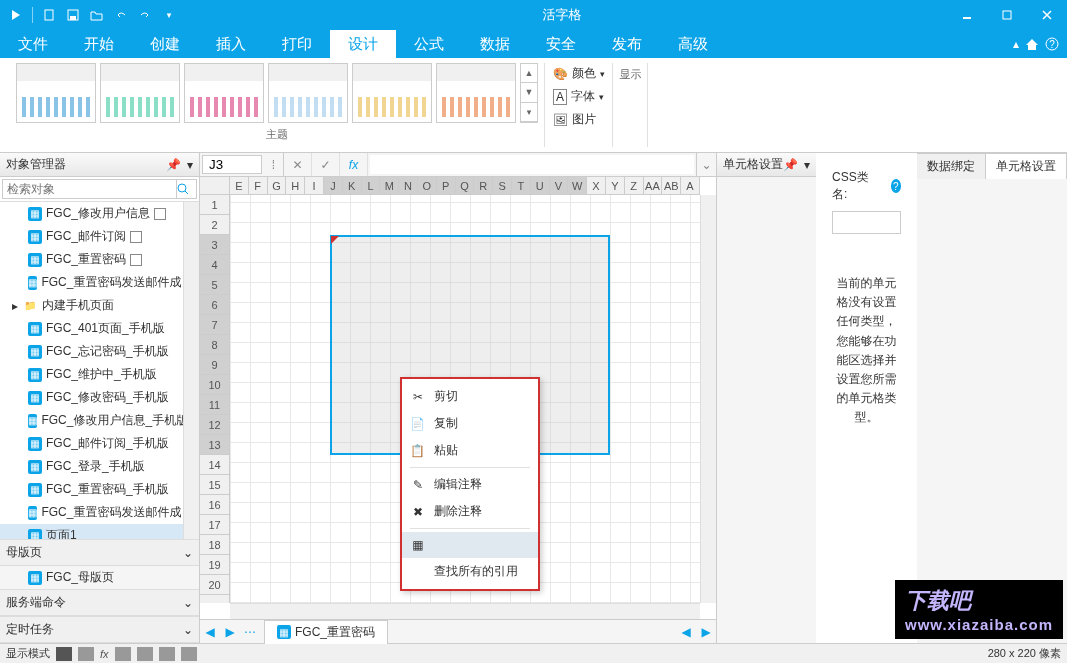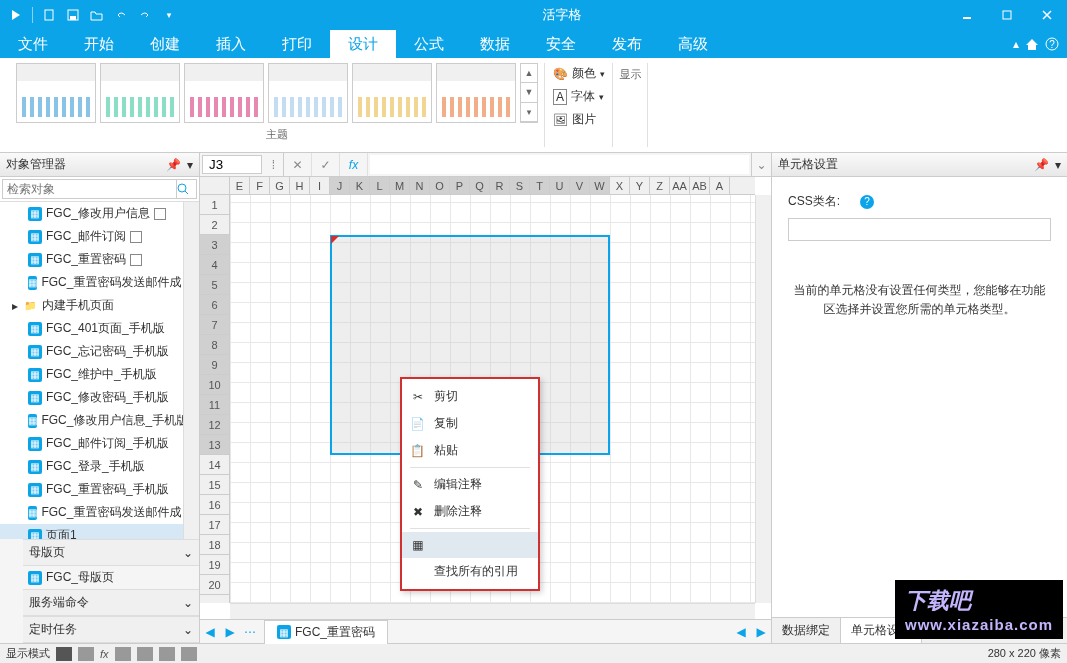--- a/index.html
+++ b/index.html
@@ -46,21 +46,21 @@
 .search-input { flex: 1; border: 1px solid #ccc; padding: 2px 4px; font-size: 12px; }
 .search-btn { width: 20px; background: #fff; border: 1px solid #ccc; border-left: none; color: #0ba4e8; cursor: pointer; }
 .tree { flex: 1; overflow-y: auto; background: #fff; font-size: 12px; }
 .tree-item { display: flex; align-items: center; padding: 3px 4px 3px 28px; cursor: pointer; gap: 4px; white-space: nowrap; }
 .tree-item.folder { padding-left: 12px; }
 .tree-item.selected { background: #d6e8f5; }
 .tree-icon { width: 14px; height: 14px; display: inline-flex; align-items: center; justify-content: center; font-size: 10px; }
 .page-ico { background: #0ba4e8; color: #fff; border-radius: 2px; }
 .folder-ico { color: #e8a030; }
 .sub-ico { width: 12px; height: 12px; border: 1px solid #888; }
-.section-header { padding: 4px 6px; background: #f0f0f0; border-top: 1px solid #ddd; border-bottom: 1px solid #ddd; display: flex; align-items: center; font-size: 12px; margin-left: 23px; }
+.section-header { padding: 4px 6px; background: #f0f0f0; border-top: 1px solid #ddd; border-bottom: 1px solid #ddd; display: flex; align-items: center; font-size: 12px; }
 .section-header .chev { margin-left: auto; cursor: pointer; }
 .scroll-track { width: 16px; background: #f0f0f0; border-left: 1px solid #ddd; }
 
 
 .center { flex: 1; display: flex; flex-direction: column; border-right: 1px solid #ccc; }
 .formula-bar { height: 24px; display: flex; border-bottom: 1px solid #ccc; background: #f5f5f5; }
 .cell-ref { width: 60px; border: 1px solid #ccc; background: #fff; padding: 2px 6px; margin: 2px; }
 .fb-sep { width: 20px; border-right: 1px solid #ccc; display: flex; align-items: center; justify-content: center; color: #888; }
 .fb-btn { width: 28px; display: flex; align-items: center; justify-content: center; color: #888; cursor: pointer; border-right: 1px solid #e0e0e0; }
 .fb-input { flex: 1; border: none; background: #fff; padding: 2px 6px; margin: 2px; }
@@ -86,21 +86,21 @@
 .ctx-item.hl { background: #e0e8f0; }
 .ctx-sep { height: 1px; background: #e0e0e0; margin: 3px 8px; }
 .ctx-ico { width: 16px; height: 16px; display: flex; align-items: center; justify-content: center; font-size: 12px; }
 
 
 .sheet-tabs { height: 24px; border-top: 1px solid #ccc; display: flex; align-items: center; background: #f5f5f5; }
 .tab-nav-btn { width: 20px; text-align: center; color: #0ba4e8; cursor: pointer; }
 .sheet-tab { padding: 3px 12px; border: 1px solid #ccc; border-bottom: none; background: #fff; margin-left: 4px; display: flex; align-items: center; gap: 4px; cursor: pointer; font-size: 12px; }
 
 
-.right-panel { width: 295px; display: flex; flex-direction: column; background: #f5f5f5; }
+.right-panel { width: 350px; display: flex; flex-direction: row; background: #f5f5f5; }
 .rp-body { flex: 1; background: #fff; padding: 16px; overflow: auto; }
 .css-label { display: flex; align-items: center; gap: 20px; margin-bottom: 8px; }
 .help-ico { width: 14px; height: 14px; border-radius: 50%; background: #0ba4e8; color: #fff; display: inline-flex; align-items: center; justify-content: center; font-size: 10px; }
 .css-input { width: 100%; border: 1px solid #ccc; padding: 3px; }
 .rp-msg { margin-top: 40px; text-align: center; color: #333; line-height: 1.6; font-size: 12px; }
 .rp-tabs { height: 26px; display: flex; border-top: 1px solid #ccc; background: #f0f0f0; }
 .rp-tab { padding: 4px 10px; border-right: 1px solid #ccc; cursor: pointer; font-size: 12px; }
 .rp-tab.active { background: #fff; }
 
 

